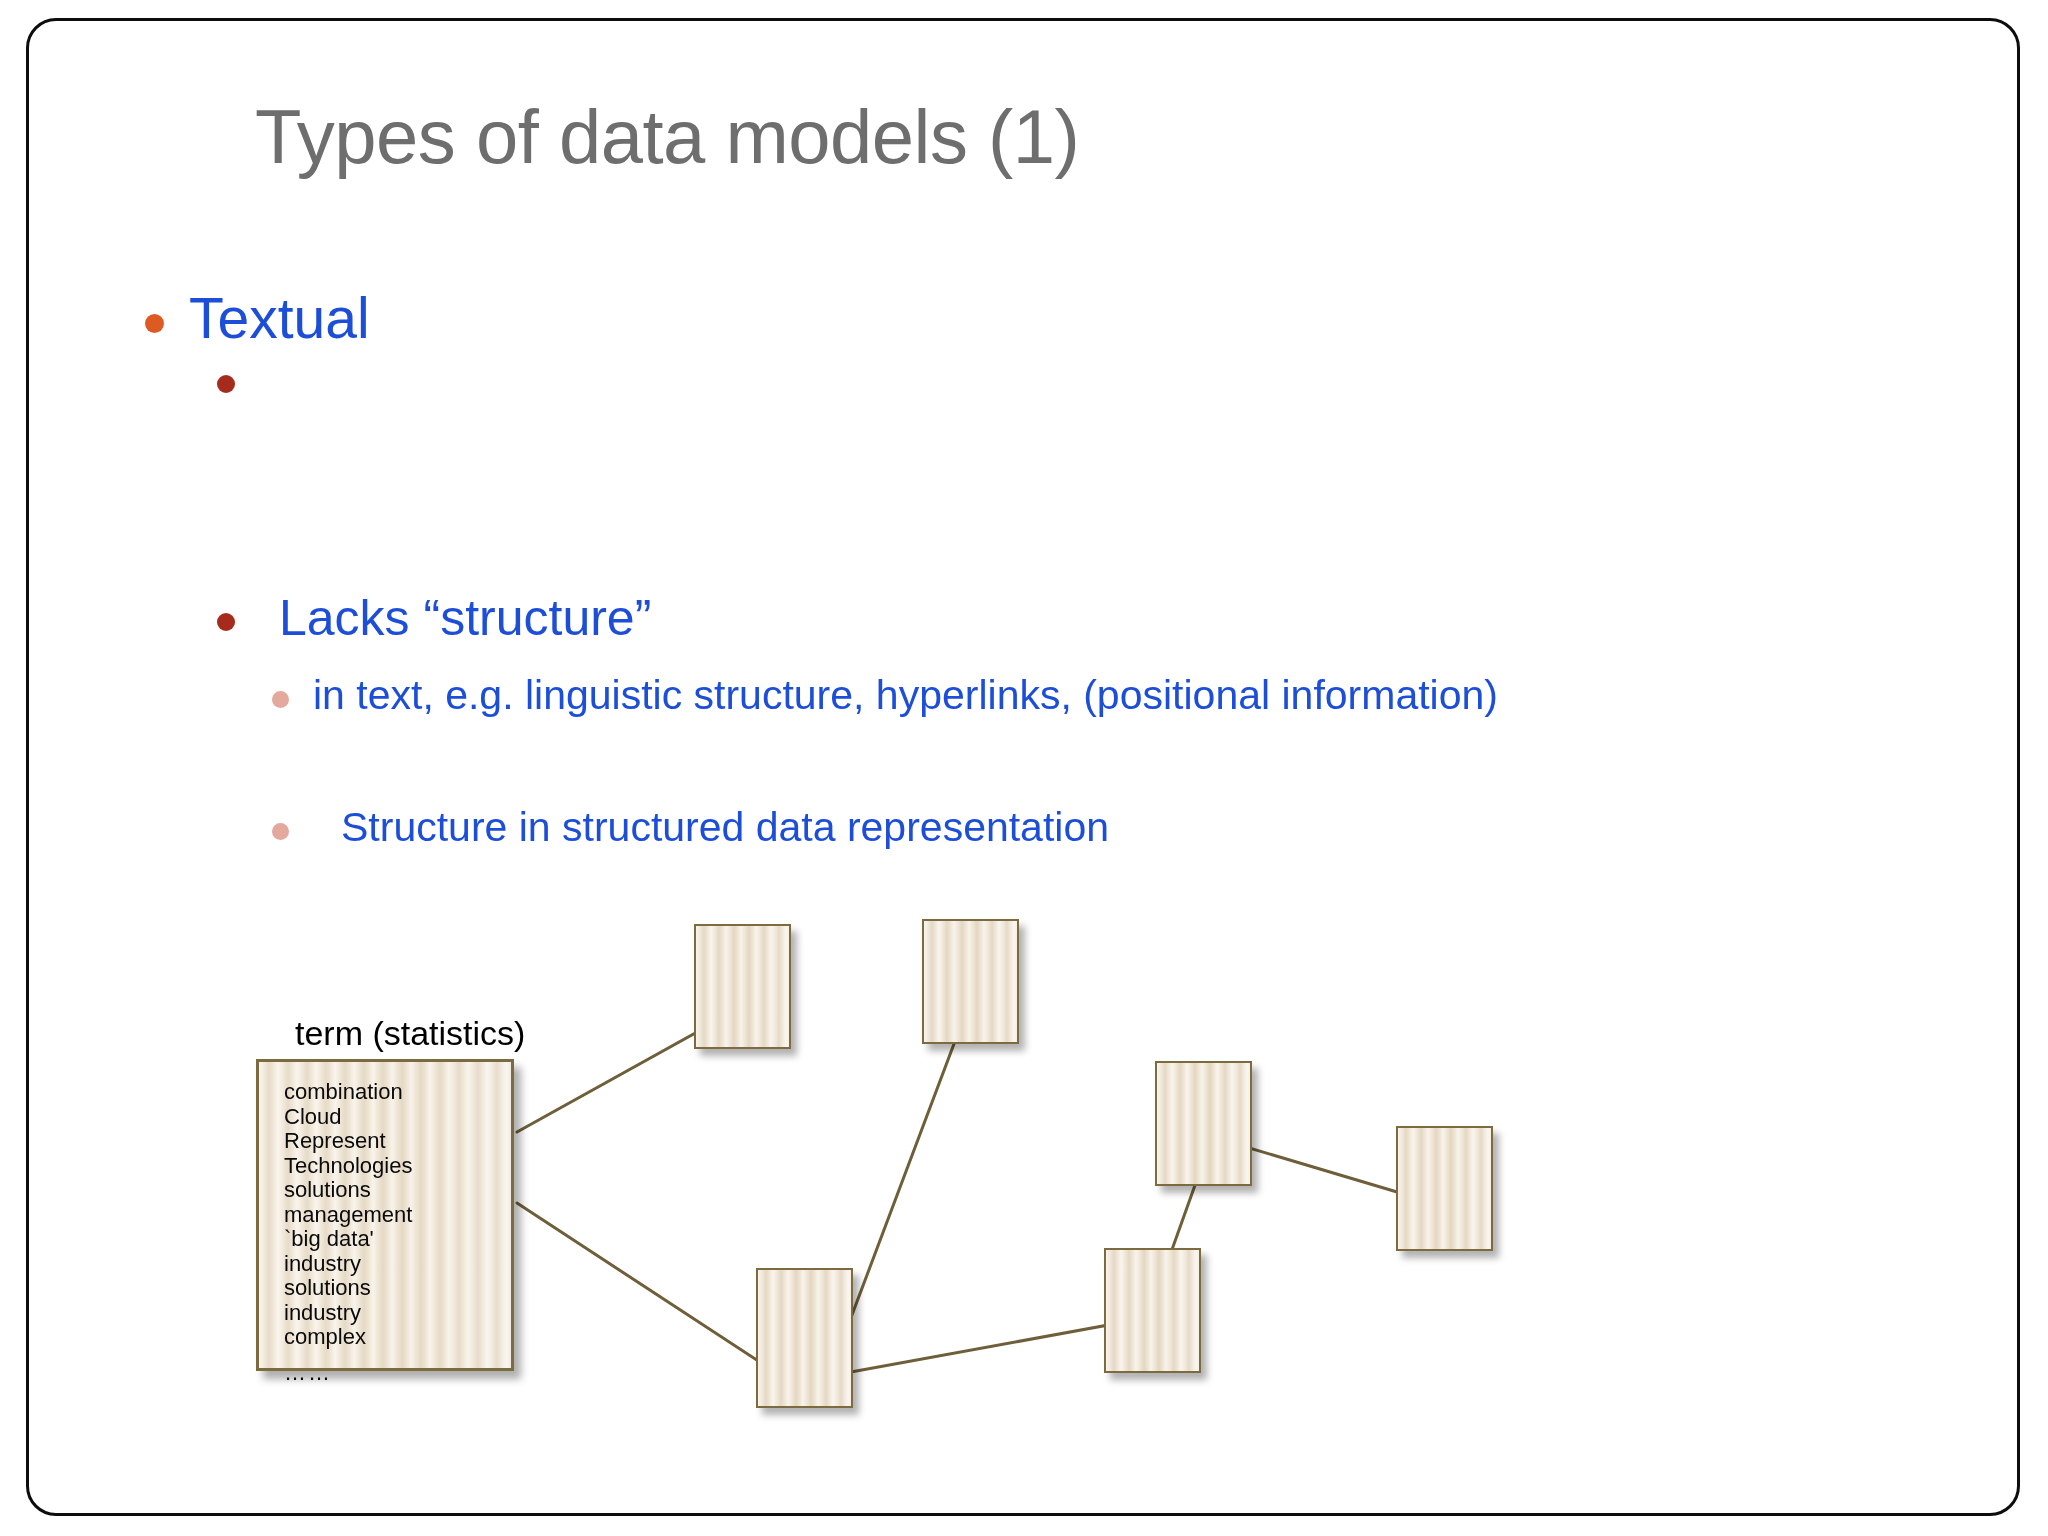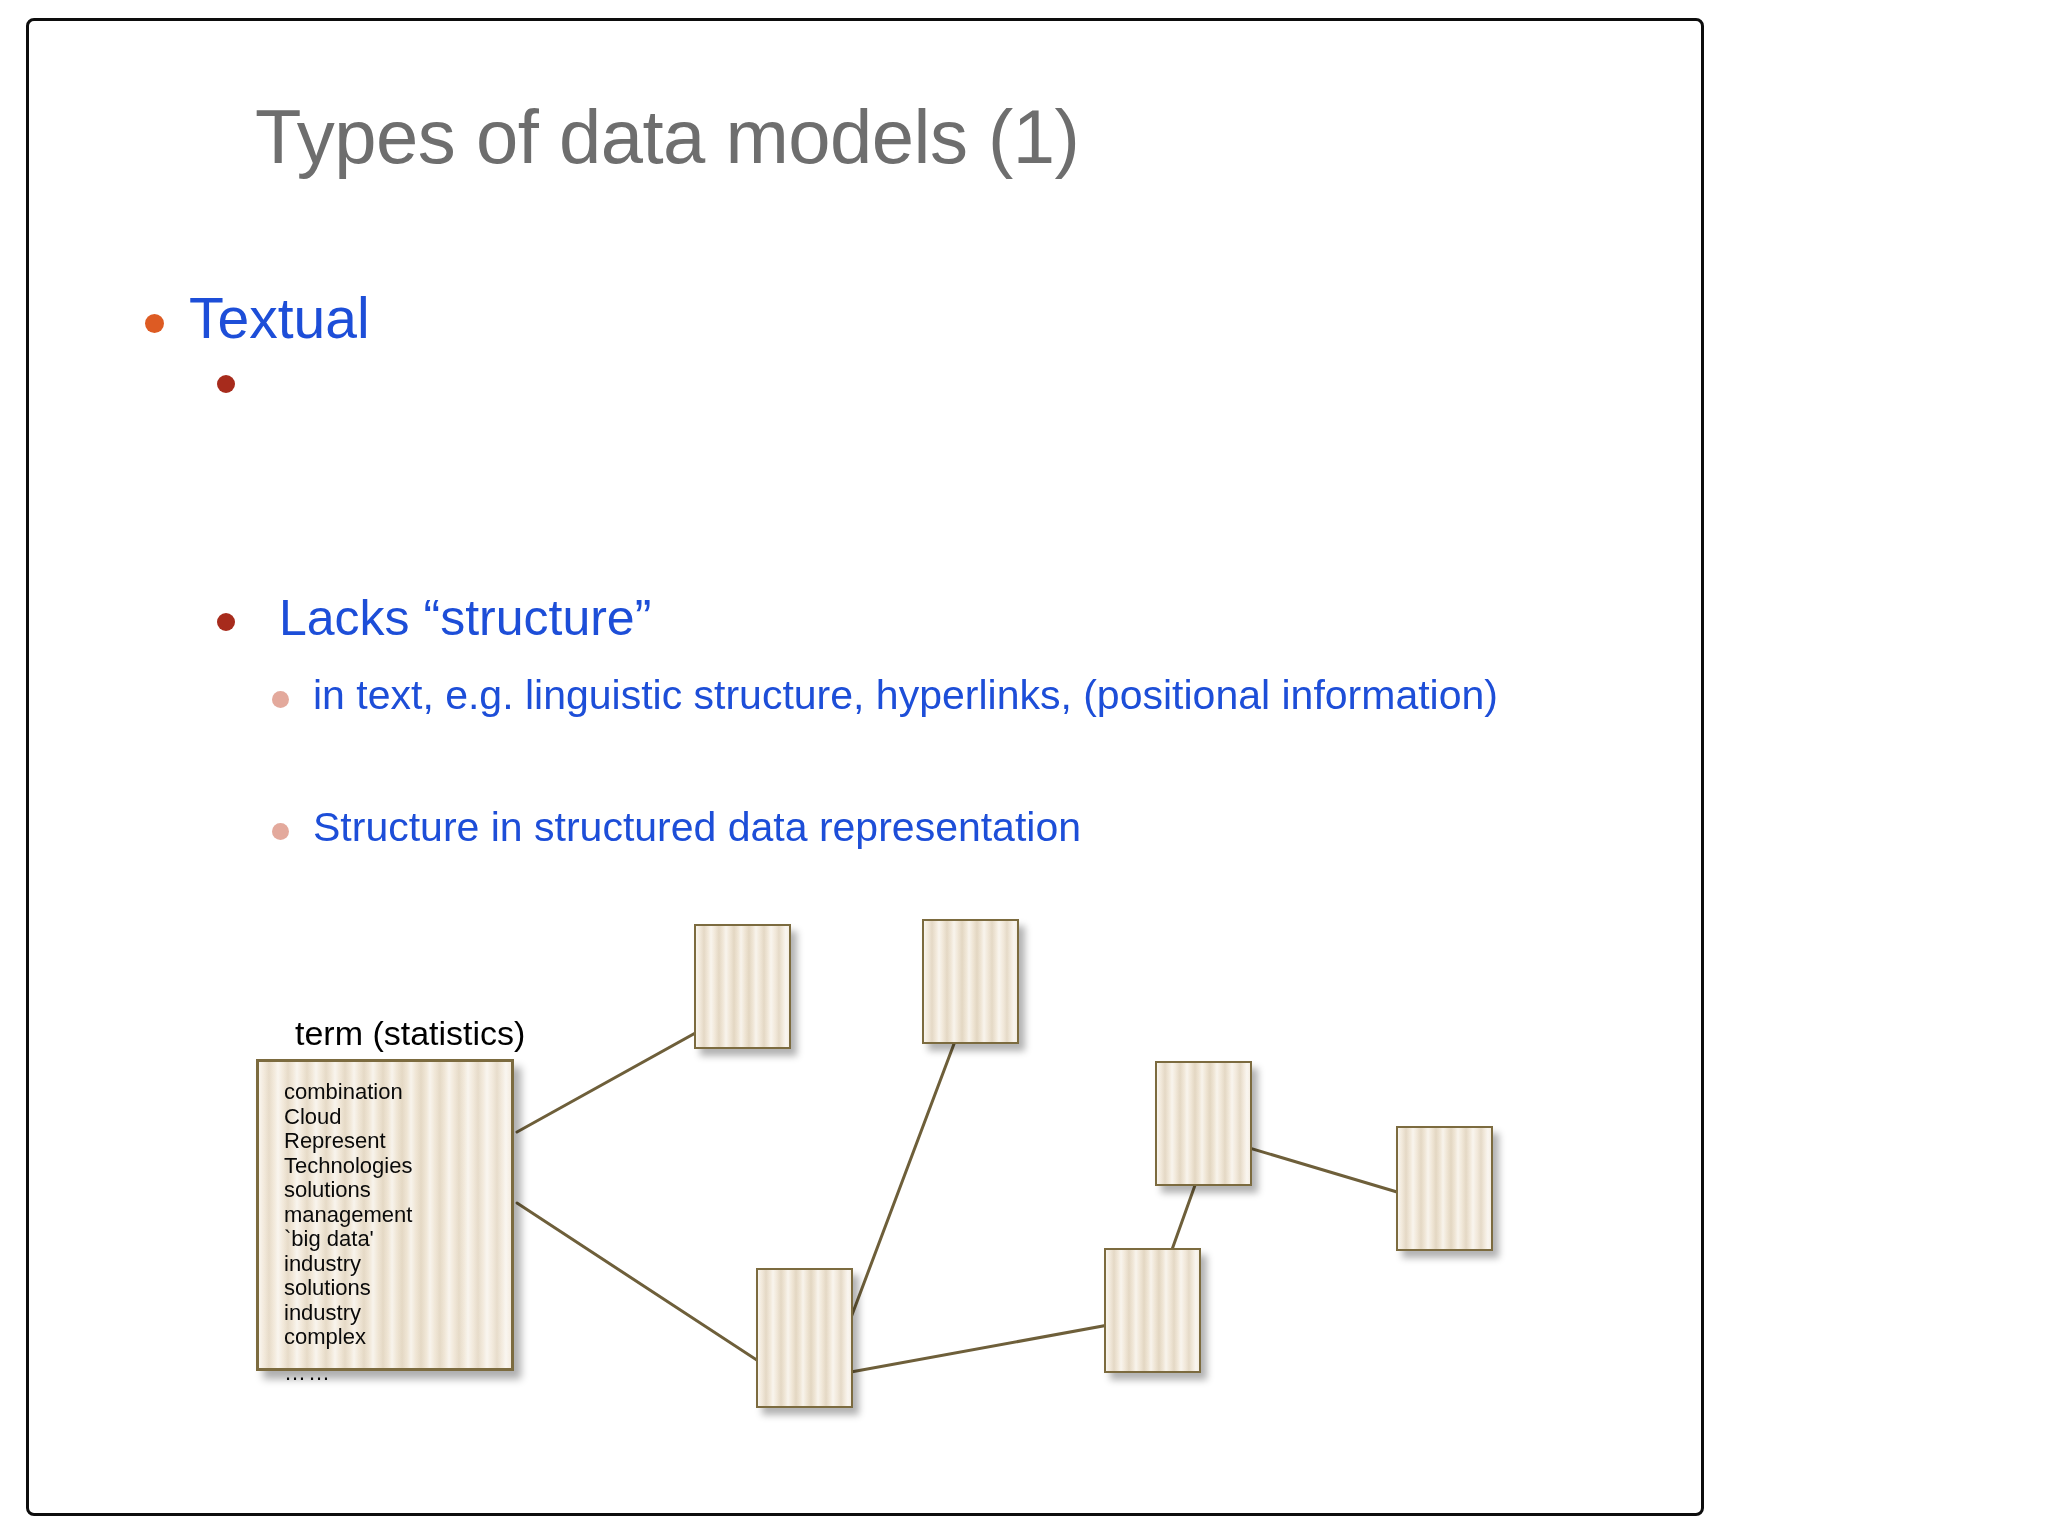--- a/index.html
+++ b/index.html
@@ -12,25 +12,25 @@
     height: 1536px;
     font-family: "Liberation Sans", sans-serif;
     overflow: hidden;
   }
 
   
   #slide {
     position: absolute;
     left: 26px;
     top: 18px;
-    width: 1678px;
+    width: 1994px;
     height: 1498px;
     background: #ffffff;
     border: 3px solid #0d0d0d;
-    border-radius: 8px;
+    border-radius: 30px;
     box-sizing: border-box;
     overflow: hidden;
   }
 
   
   #slide-title {
     position: absolute;
     left: 226px;
     top: 78px;
     font-size: 76px;
@@ -190,21 +190,21 @@
   <div class="bullet-row lvl2" style="top:568px;gap:20px;">
     <span class="dot"></span>
     <span class="btext">Lacks “structure”</span>
   </div>
 
   <div class="bullet-row lvl3" style="top:650px; width:1420px;">
     <span class="dot"></span>
     <span class="btext">in text, e.g. linguistic structure, hyperlinks, (positional information)</span>
   </div>
 
-  <div class="bullet-row lvl3" style="top:782px; width:1420px;">
+  <div class="bullet-row lvl3" style="top:782px; width:1420px;gap:28px;">
     <span class="dot"></span>
     <span class="btext">Structure in structured data representation</span>
   </div>
 
   <div id="diagram">
 
     <svg id="edges" viewBox="0 0 1994 1498">
       <g stroke="#6E5F3A" stroke-width="3" fill="none" stroke-linecap="round">
         <line x1="488" y1="1111" x2="715" y2="985"></line>
         <line x1="800" y1="1355" x2="940" y2="983"></line>

